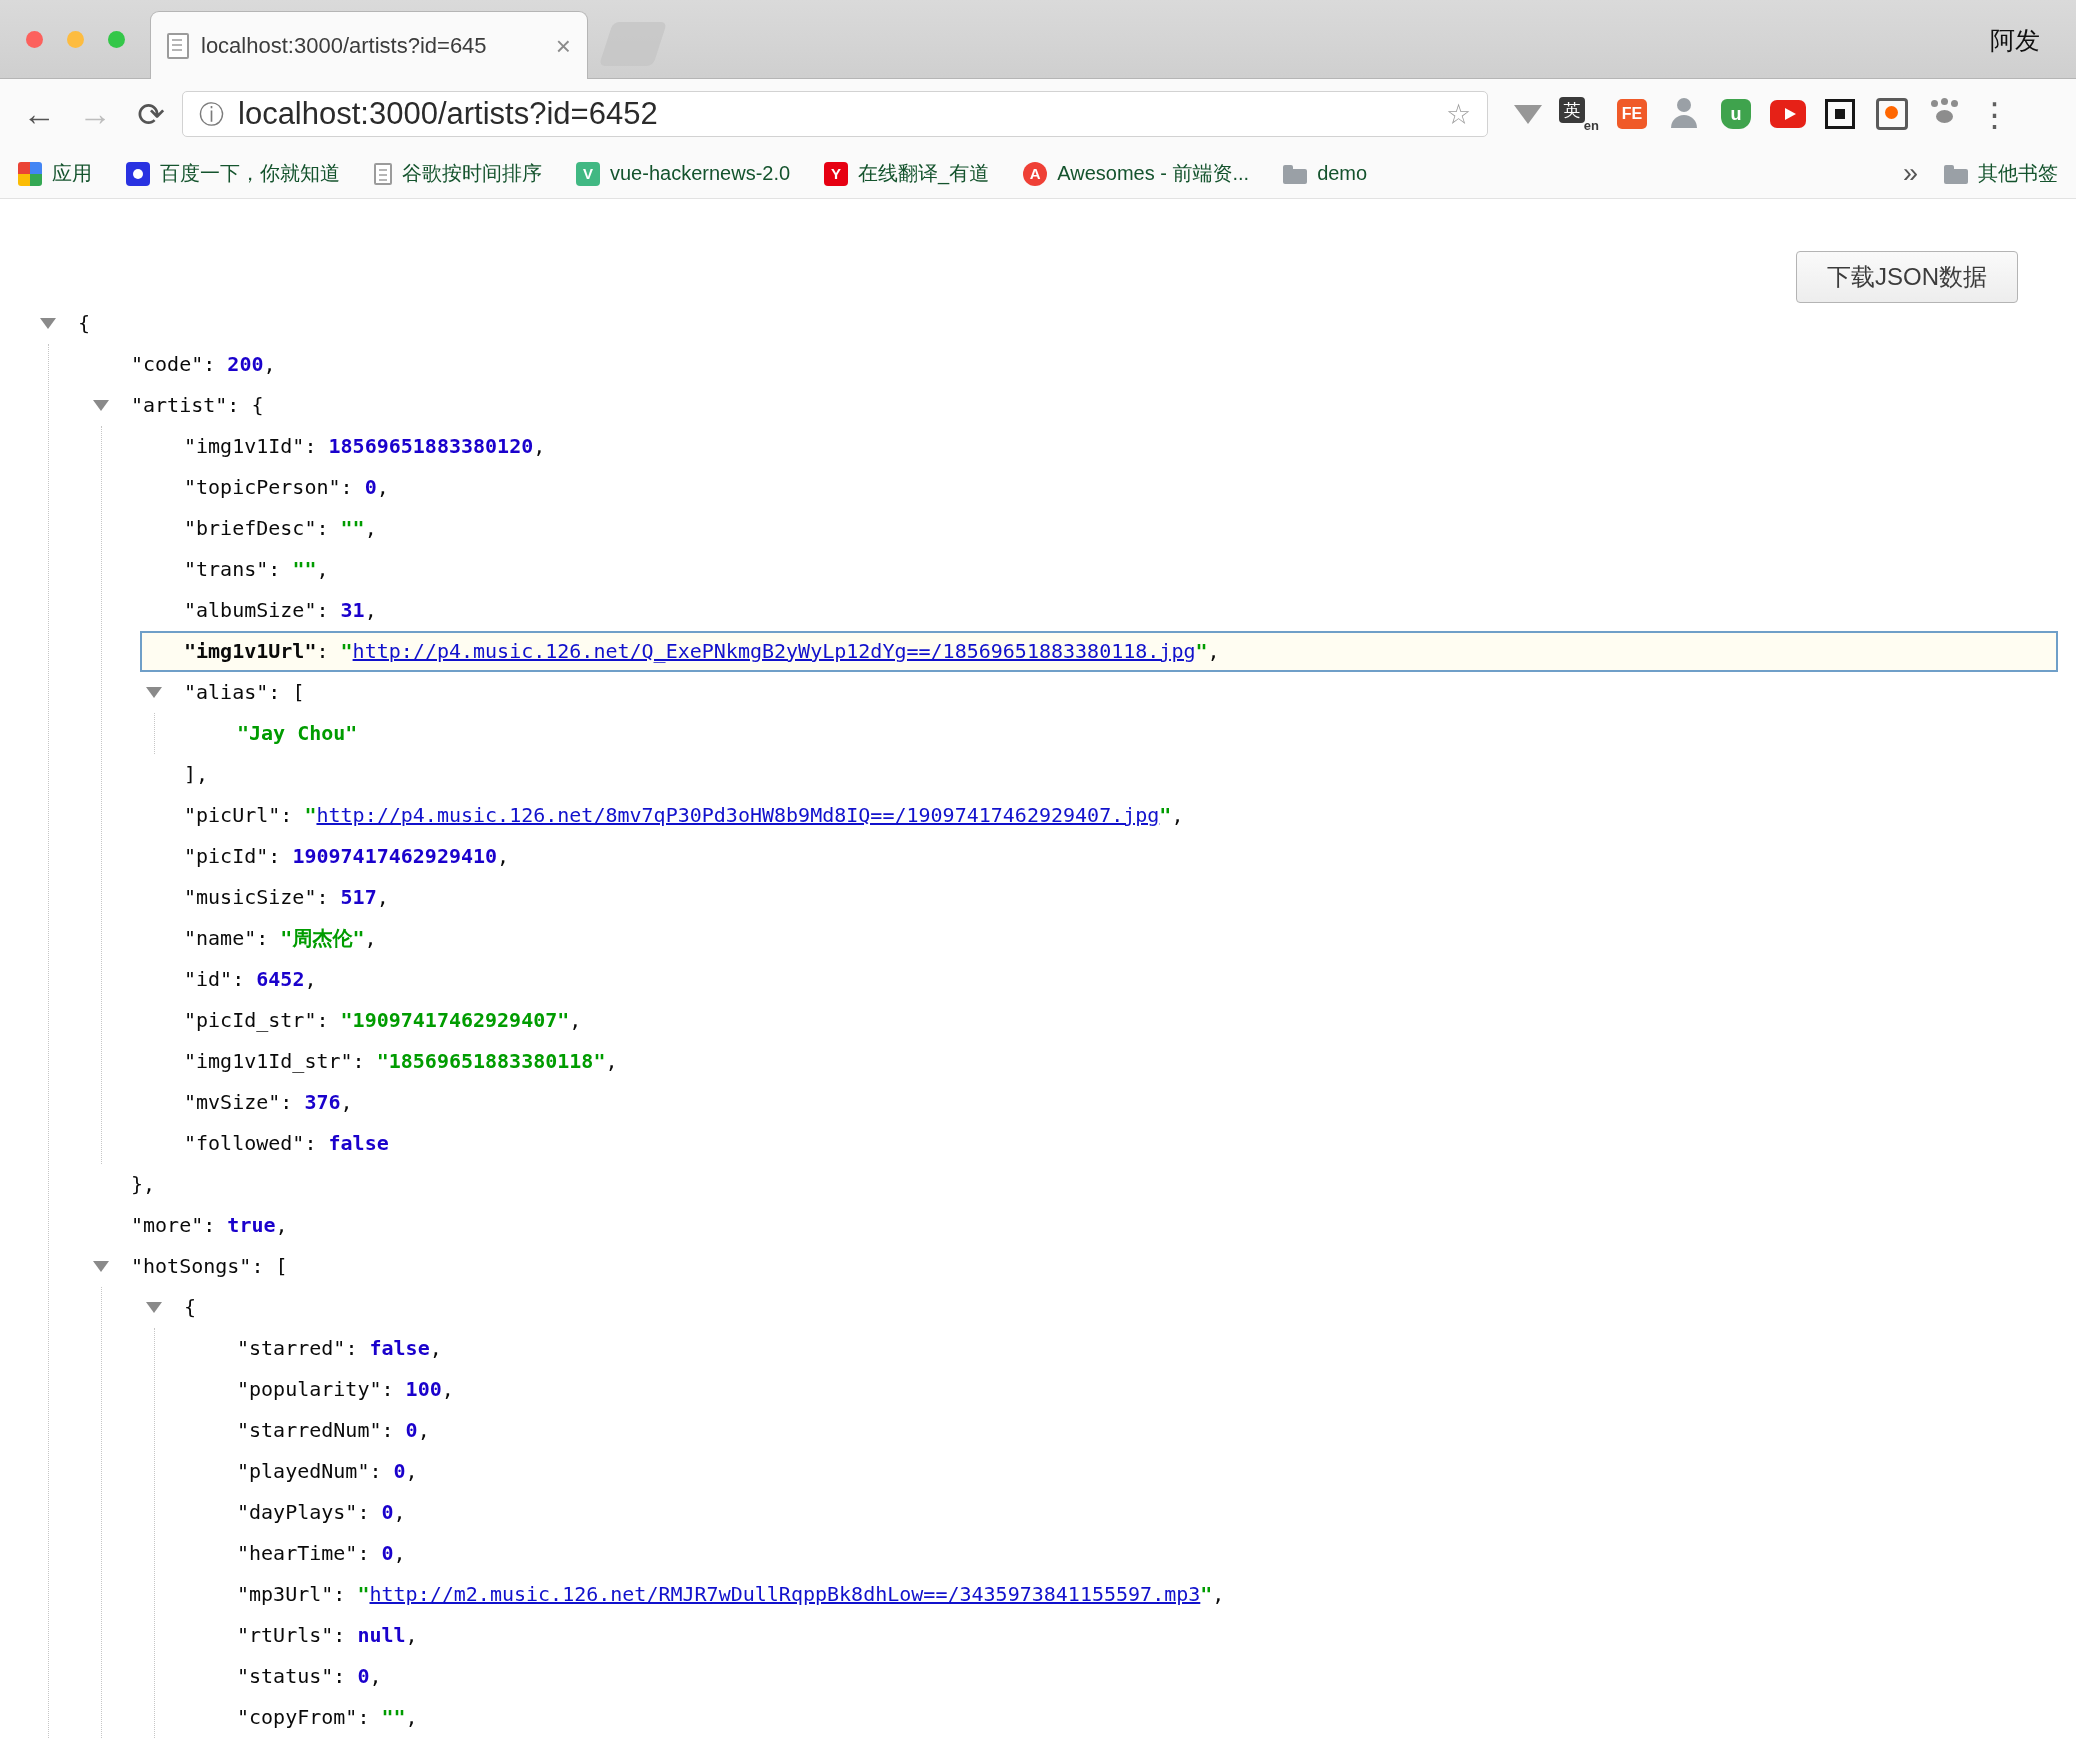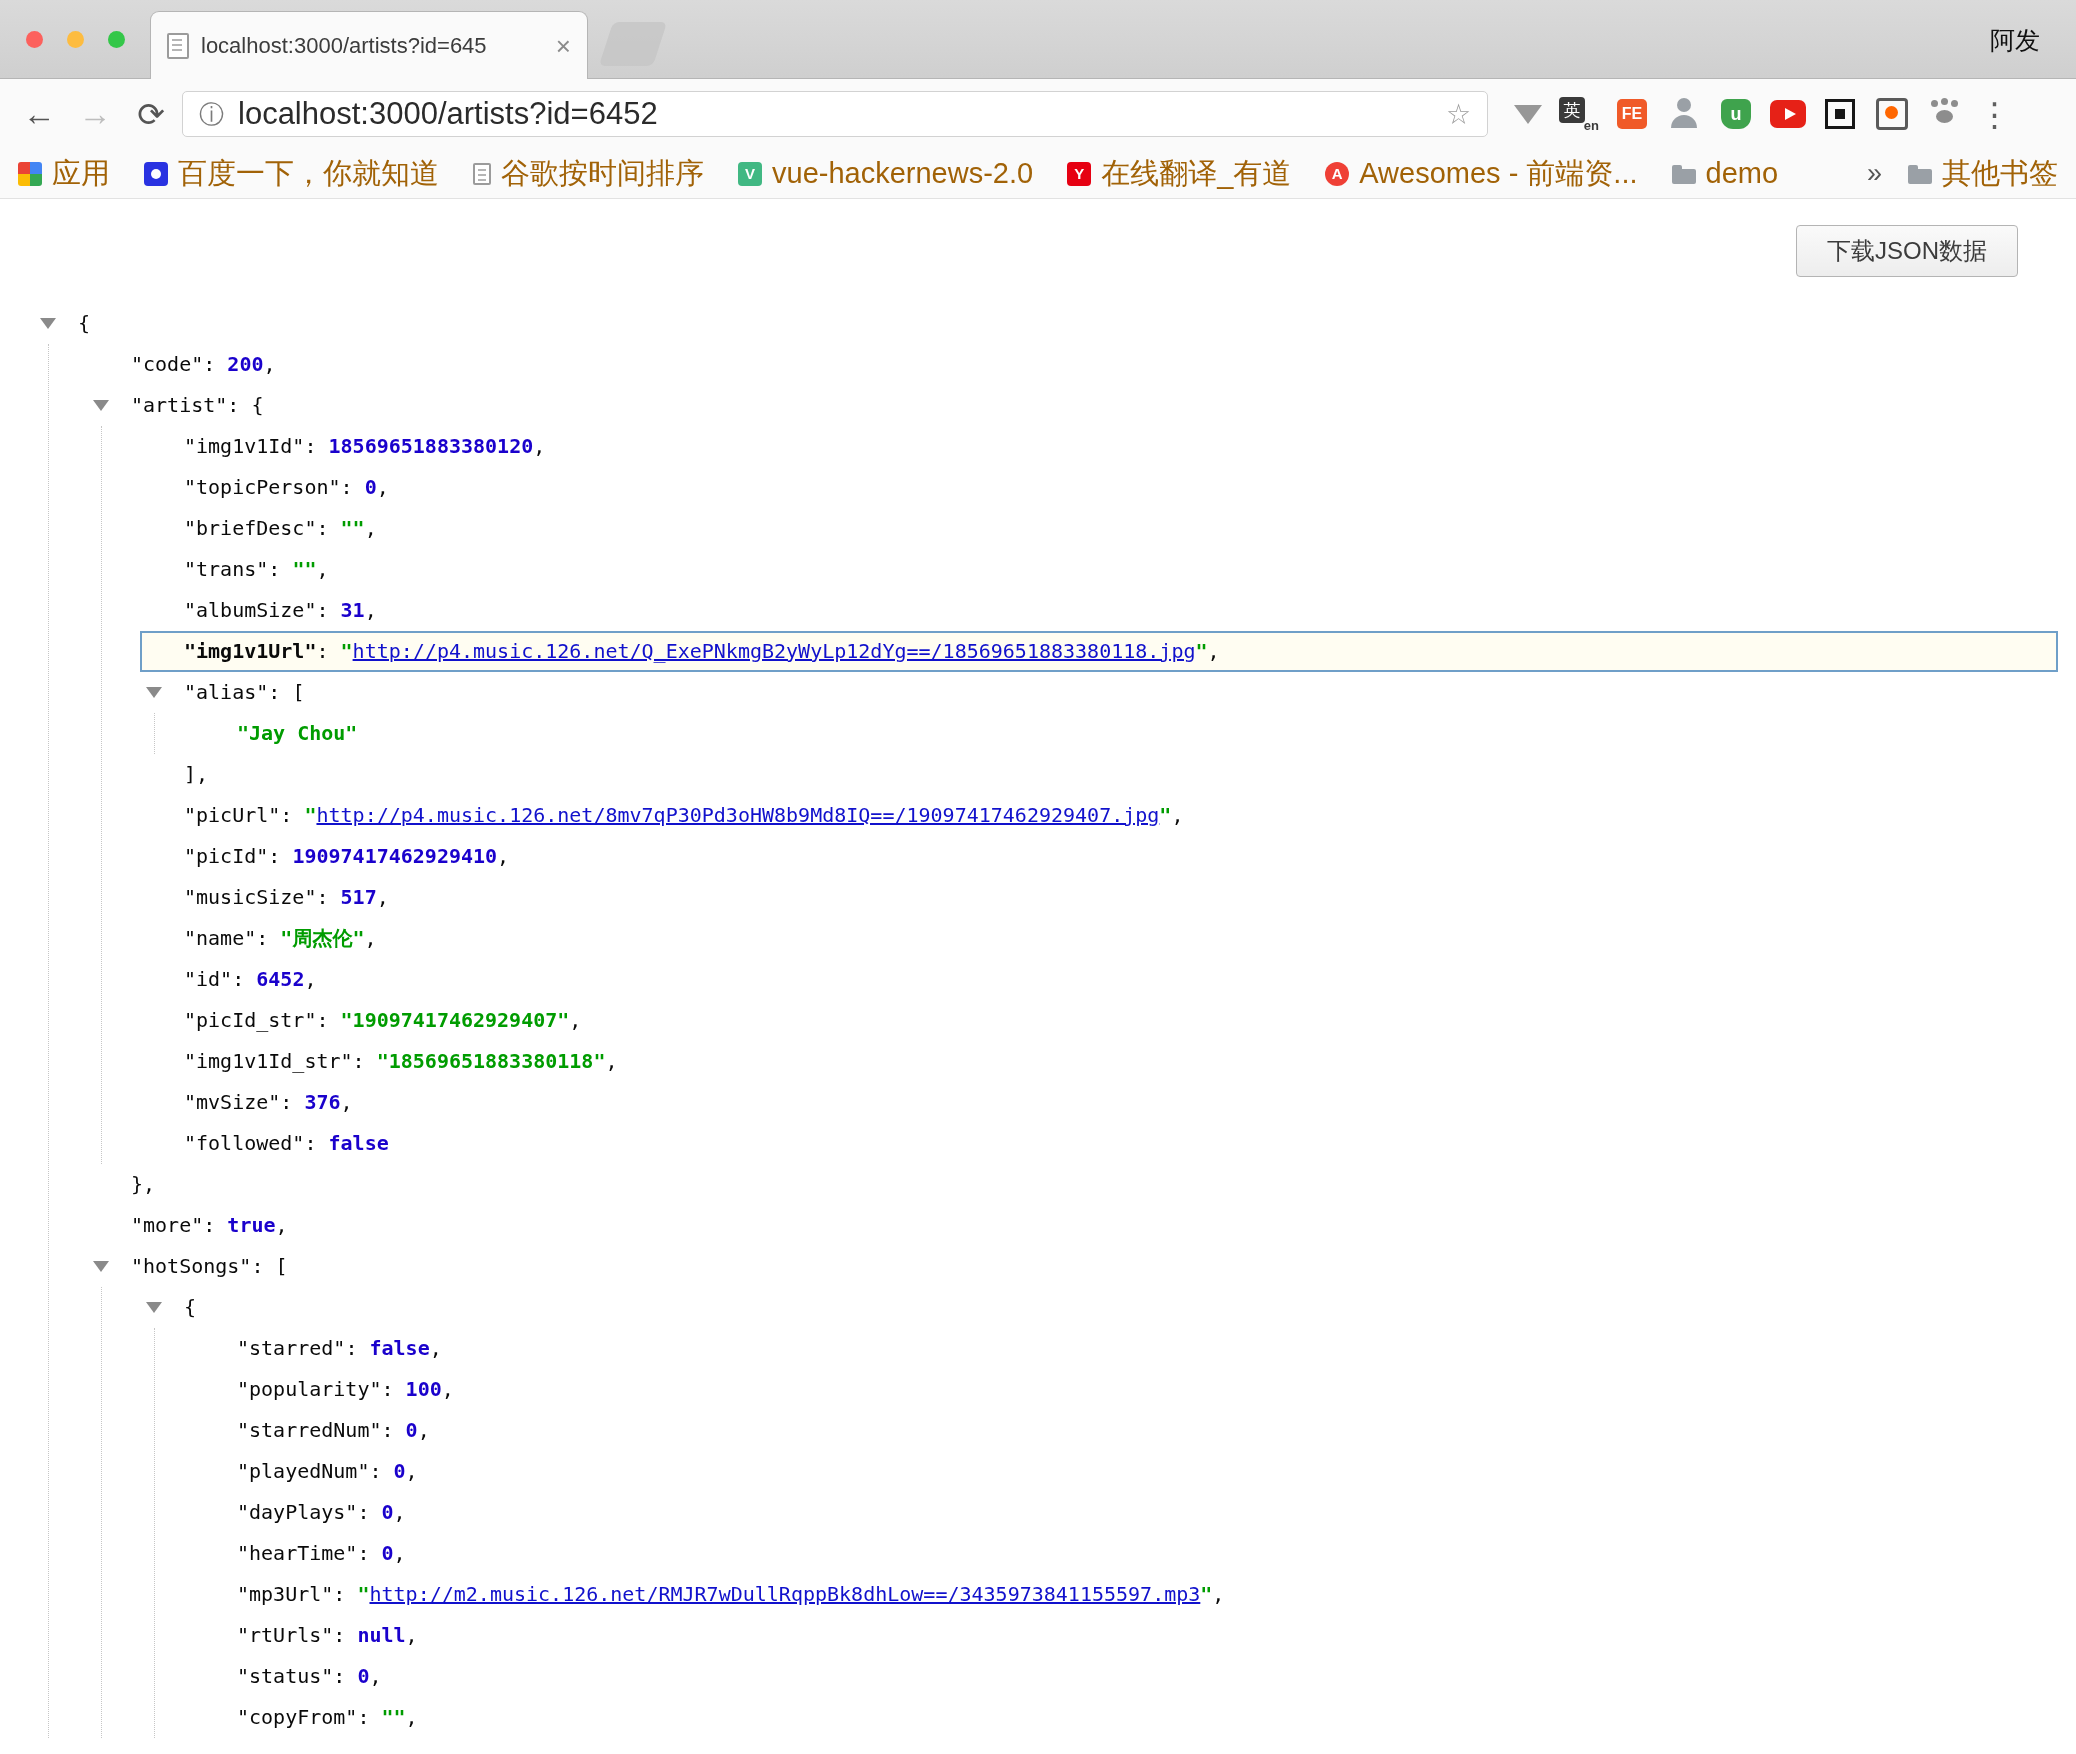--- a/index.html
+++ b/index.html
@@ -51,41 +51,41 @@
   .ext-qrcode::after{content:"";position:absolute;left:15px;top:15px;width:10px;height:10px;background:#161616;}
   .ext-player::before{content:"";position:absolute;inset:4px;border:3px solid #5a5a5a;border-radius:4px;}
   .ext-player::after{content:"";position:absolute;left:13px;top:12px;width:13px;height:13px;border-radius:50%;background:#f60;}
   .ext-paw::before{content:"";position:absolute;left:12px;top:16px;width:17px;height:13px;border-radius:50%;background:#8d8d8d;}
   .ext-paw::after{content:"";position:absolute;left:7px;top:6px;width:7px;height:7px;border-radius:50%;background:#8d8d8d;box-shadow:10px -2px 0 #8d8d8d,20px 0 0 #8d8d8d;}
   .menu-dots{font-size:33px;color:#5f5f5f;margin-left:8px;}
   
   .bookmarksbar{height:49px;background:#fafafa;border-bottom:1px solid #e2e2e2;display:flex;align-items:center;padding:0 18px;gap:34px;}
   .bookmarks-items{display:flex;align-items:center;gap:34px;}
   .bm{display:flex;align-items:center;gap:10px;}
-  .bm-label{font-size:29px;color:#a16207;white-space:nowrap;}
+  .bm-label{font-size:20px;color:#14532d;white-space:nowrap;}
   .bi{width:24px;height:24px;flex:0 0 auto;position:relative;display:flex;align-items:center;justify-content:center;
     font-size:15px;font-weight:bold;color:#fff;border-radius:4px;box-sizing:border-box;}
   .bi-apps{background:conic-gradient(#4285f4 0 25%,#34a853 0 50%,#fbbc05 0 75%,#ea4335 0);border-radius:3px;}
   .bi-baidu{background:#2932e1;}
   .bi-baidu::after{content:"";width:10px;height:10px;border-radius:50%;background:#fff;}
   .bi-doc{width:18px;height:22px;background:#fff;border:2px solid #9b9b9b;border-radius:2px;}
   .bi-doc::after{content:"";position:absolute;left:3px;top:4px;width:8px;height:2px;background:#b5b5b5;box-shadow:0 5px 0 #b5b5b5,0 10px 0 #b5b5b5;}
   .bi-vue{background:#41b883;}
   .bi-youdao{background:#e60012;}
   .bi-awesomes{background:#ef4036;border-radius:50%;}
   .bi-folder{width:24px;height:15px;background:#9aa0a6;border-radius:0 2px 2px 2px;margin-top:6px;}
   .bi-folder::before{content:"";position:absolute;top:-4px;left:0;width:10px;height:4px;background:#9aa0a6;border-radius:2px 2px 0 0;}
   .bm-right{margin-left:auto;display:flex;align-items:center;gap:26px;}
   .overflow-chevron{font-size:27px;color:#555;}
   
   .content{position:relative;height:1555px;background:#fff;}
   .actions{position:absolute;top:26px;right:16px;display:flex;align-items:center;}
   .btn{height:52px;font-size:24px;color:#3c3c3c;background:linear-gradient(#fafafa,#ededed);
     border:1px solid #b4b4b4;border-radius:4px;padding:0 30px;display:flex;align-items:center;box-sizing:border-box;}
-  .btn-download{margin-right:42px;}
+  .btn-download{margin-right:42px;margin-top:26px;}
   .seg{display:flex;}
   .seg .btn{border-radius:0;margin-left:-1px;padding:0 32px;}
   .seg .btn:first-child{margin-left:0;border-radius:4px 0 0 4px;}
   .seg .btn:last-child{border-radius:0 4px 4px 0;}
   .seg .btn.active{background:#dddddd;box-shadow:inset 0 1px 3px rgba(0,0,0,.18);}
   
   .json-body{position:absolute;top:104px;left:0;right:0;bottom:0;
     font-family:"DejaVu Sans Mono","Liberation Mono",monospace;font-size:20px;line-height:41px;
     color:#000;white-space:pre;overflow:hidden;}
   .jline{position:relative;height:41px;box-sizing:border-box;}

